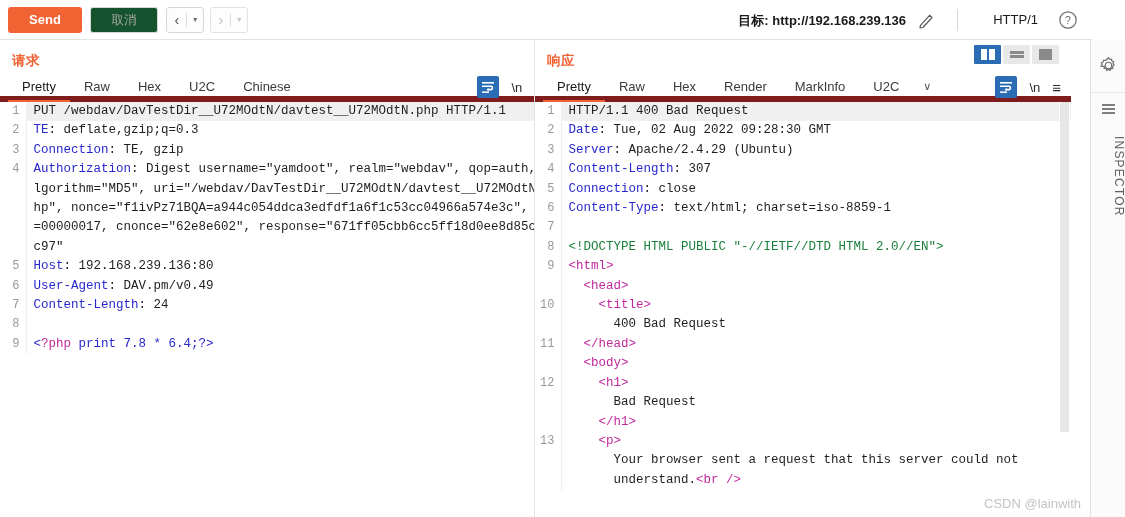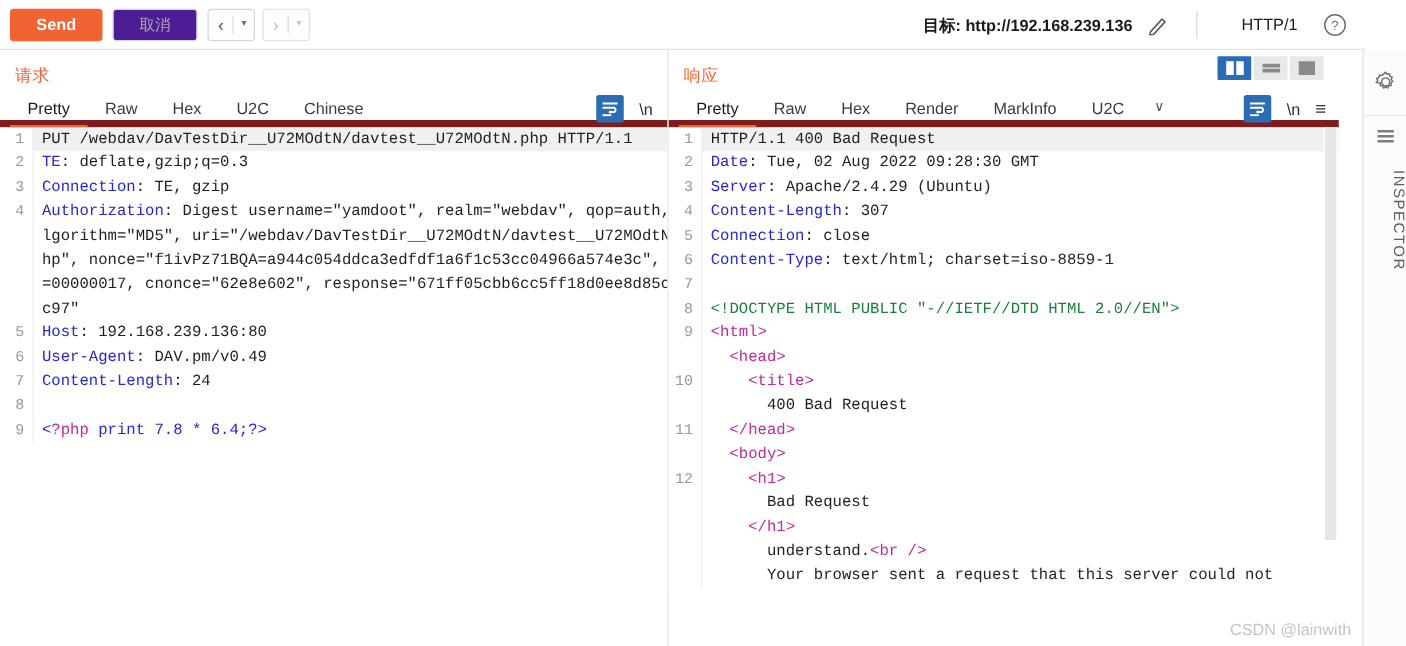--- a/index.html
+++ b/index.html
@@ -33,21 +33,21 @@
     color: #ffffff;
     font-size: 13px; font-weight: bold;
     font-family: "Liberation Sans", sans-serif;
     cursor: pointer;
     line-height: 26px; text-align: center;
   }
 
   .btn-cancel {
     position: absolute; left: 90px; top: 7px;
     width: 68px; height: 26px;
-    background: #4c1d95;
+    background: #14532d;
     border: 1px solid #d6d6d6; border-radius: 3px;
     color: #a9a9a9;
     font-size: 12.5px;
     font-family: "Liberation Sans", sans-serif;
     line-height: 24px; text-align: center;
   }
 
   .btn-nav {
     position: absolute; top: 7px;
     height: 26px;
@@ -112,21 +112,21 @@
 
   .pane {
     position: absolute; top: 0; height: 477px;
     background: #ffffff;
   }
   .pane.request  { left: 0;    width: 553px; }
   .pane.response { left: 534px; width: 537px; border-left: 1px solid #e3e3e3; }
 
   .pane-title {
     position: absolute; left: 12px; top: 12px;
-    font-size: 13.5px; font-weight: normal;
+    font-size: 13.5px; font-weight: bold;
     color: #f26334;
     letter-spacing: .5px;
   }
 
   
   .layout-toggle {
     position: absolute; right: 12px; top: 5px;
     display: flex; gap: 2px;
   }
   .lt-btn {
@@ -525,26 +525,30 @@
               </tr>
               <tr>
                 <td class="gutter"></td>
                 <td class="code-cell"><span class="plain">      Bad Request</span></td>
               </tr>
               <tr>
                 <td class="gutter"></td>
                 <td class="code-cell"><span class="tag">    &lt;/h1&gt;</span></td>
               </tr>
               <tr>
+                <td class="gutter">13</td>
+                <td class="code-cell"><span class="tag">    &lt;p&gt;</span></td>
+              </tr>
+              <tr>
+                <td class="gutter"></td>
+                <td class="code-cell"><span class="plain">      Your browser sent a request that this server could not</span></td>
+              </tr>
+              <tr>
                 <td class="gutter"></td>
                 <td class="code-cell"><span class="plain">      understand.</span><span class="tag">&lt;br /&gt;</span></td>
-              </tr>
-              <tr>
-                <td class="gutter"></td>
-                <td class="code-cell"><span class="plain">      Your browser sent a request that this server could not</span></td>
               </tr>
             </tbody>
         </table>
       </div>
 
       <div class="vscroll">
         <div class="thumb"></div>
       </div>
     </div>
   </div>

